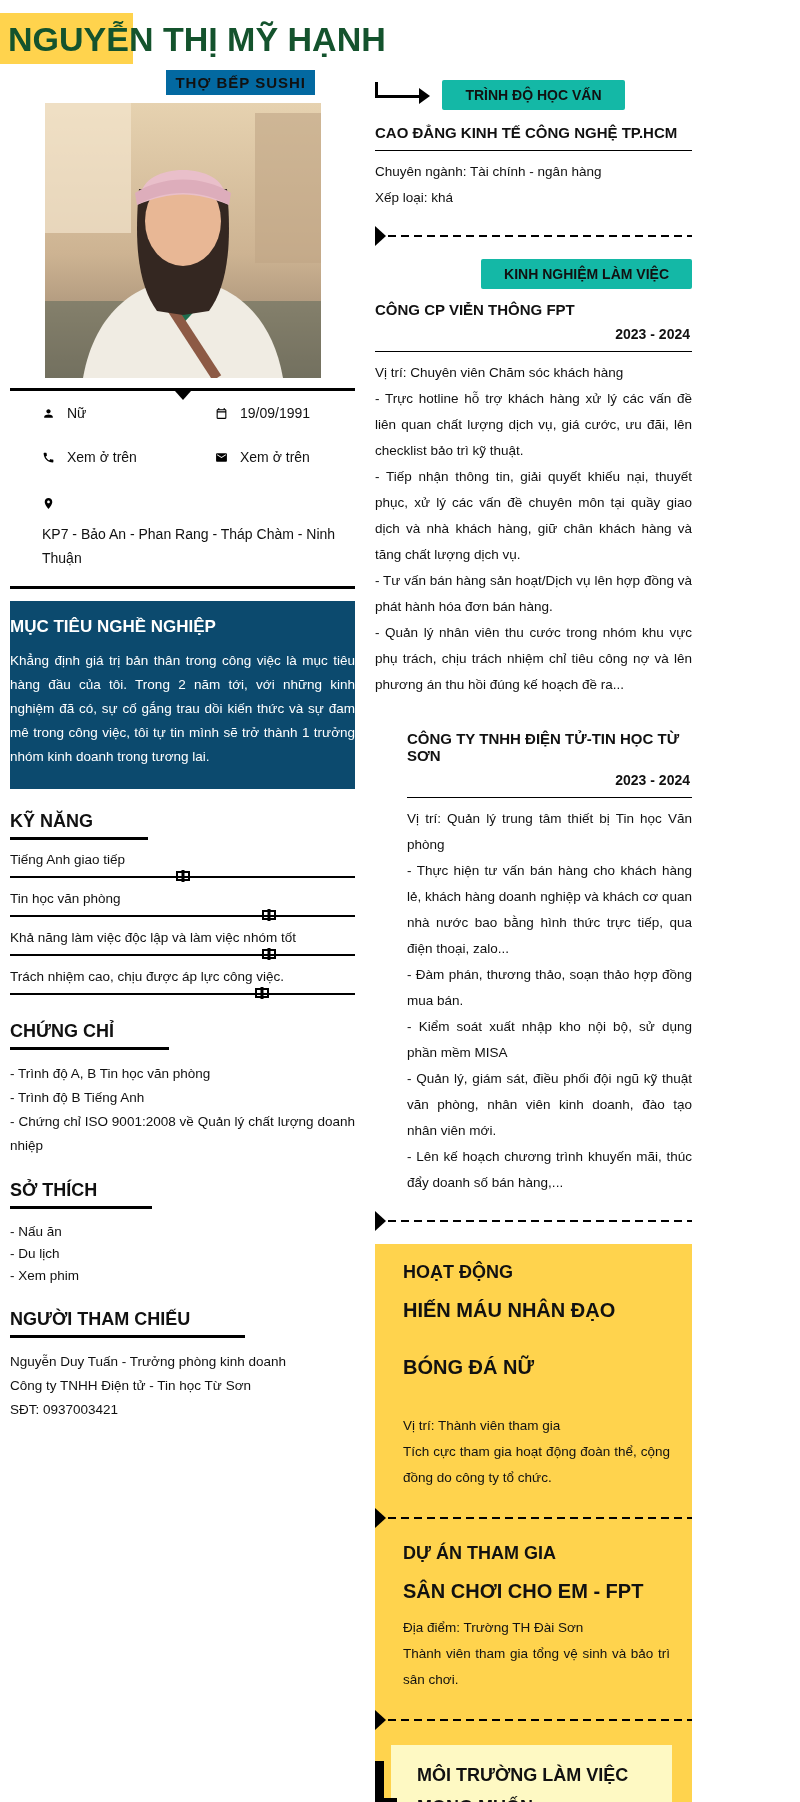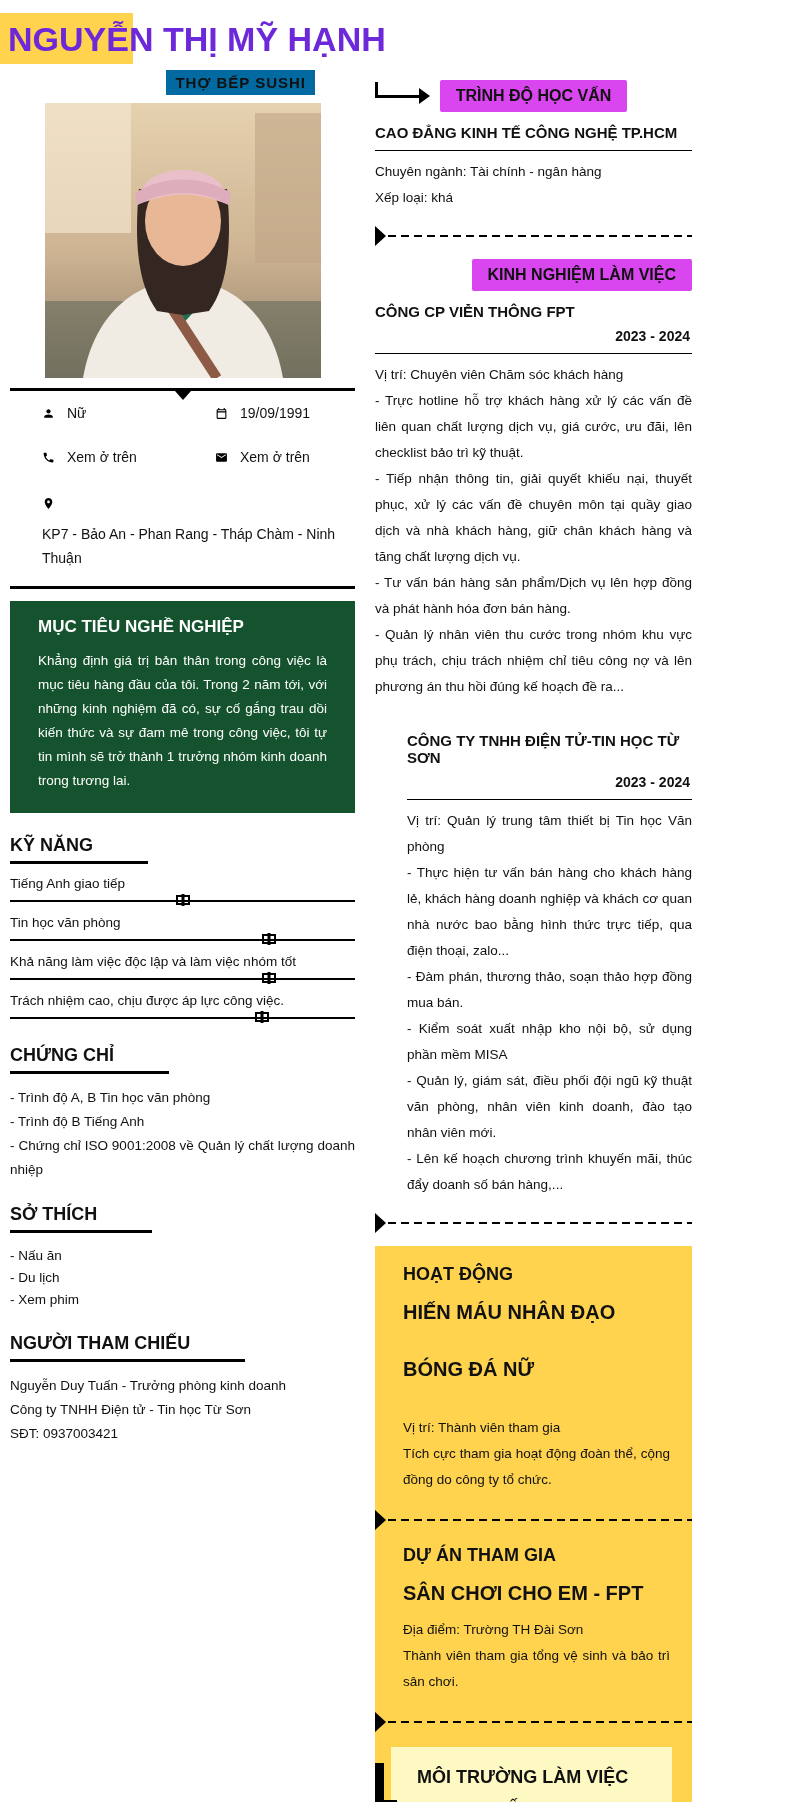--- a/index.html
+++ b/index.html
@@ -5,21 +5,21 @@
 <style>
   html,body { margin:0; padding:0; background:#ffffff; }
   .page {
     position:relative; width:800px; height:1802px; margin:0 auto;
     background:#ffffff; color:#111;
     font-family:"Liberation Sans", sans-serif;
     overflow:hidden;
   }
   
   .name-highlight { position:absolute; left:0; top:13px; width:133px; height:51px; background:#FFD34D; }
-  .name { position:absolute; left:8px; top:20px; font-size:34px; font-weight:bold; color:#6d28d9; white-space:nowrap; }
+  .name { position:absolute; left:8px; top:20px; font-size:34px; font-weight:bold; color:#14532d; white-space:nowrap; }
 
   
   .left-col  { position:absolute; left:10px;  top:70px; width:345px; }
   .right-col { position:absolute; left:375px; top:80px; width:317px; }
 
   
   .job-title {
     width:fit-content; margin:0 40px 8px auto;
     background:#0369a1; padding:4px 9px;
     font-size:15px; font-weight:bold; letter-spacing:1px;
@@ -37,21 +37,21 @@
     width:0; height:0;
     border-left:8px solid transparent; border-right:8px solid transparent;
     border-top:9px solid #000;
   }
   .info-grid { display:grid; grid-template-columns:145px 1fr; row-gap:13px; column-gap:10px; padding-left:24px;gap:28px; }
   .info-item { display:flex; align-items:center; gap:12px; font-size:14px; }
   .info-item svg { flex:0 0 auto; }
   .info-item-wide { grid-column:1 / -1; align-items:flex-start; line-height:24px;flex-direction:column; }
   .info-item-wide svg { margin-top:4px; }
 
-  .objective { background:#14532d; color:#fff; margin-top:12px; padding:16px 28px 20px; }
+  .objective { background:#0c4a6e; color:#fff; margin-top:12px; padding:16px 0 20px; }
   .objective-title { font-size:17px; font-weight:bold; margin-bottom:12px; }
   .objective-body { font-size:13.5px; line-height:24px; text-align:justify; }
 
   .l-heading { font-size:18px; font-weight:bold; margin:22px 0 12px; }
   .l-heading span { display:inline-block; border-bottom:3px solid #000; padding:0 55px 5px 0; }
 
   .skill { margin-bottom:9px; }
   .skill-label { font-size:13.5px; margin-bottom:2px; }
   .skill-bar { position:relative; height:13px; }
   .skill-bar::after { content:""; position:absolute; left:0; right:0; bottom:4px; height:2px; background:#000; }
@@ -69,22 +69,22 @@
 
   
   .edu-header-row { position:relative; text-align:center; height:34px; }
   .elbow { position:absolute; left:0; top:4px; width:58px; height:24px; }
   .elbow .v { position:absolute; left:0; top:-2px; width:3px; height:15px; background:#000; }
   .elbow .h { position:absolute; left:0; top:11px; width:48px; height:3px; background:#000; }
   .elbow .a { position:absolute; left:44px; top:4px; width:0; height:0;
     border-left:11px solid #000; border-top:8px solid transparent; border-bottom:8px solid transparent; }
 
   .section-pill {
-    display:inline-block; background:#d946ef; padding:7px 16px;
-    font-size:16px; font-weight:bold; border-radius:2px;
+    display:inline-block; background:#14b8a6; padding:7px 23px;
+    font-size:14px; font-weight:bold; border-radius:2px;
   }
   .center { text-align:right; margin:2px 0 12px; }
 
   .school { font-size:15px; font-weight:bold; margin-top:10px; }
   .thin-rule { height:0; border-top:1px solid #000; margin:9px 0 8px; }
   .body-text { font-size:13.5px; line-height:26px; text-align:justify; margin:0; }
 
   .divider {
     position:relative; height:2px; margin:24px 0 22px;
     background:repeating-linear-gradient(90deg,#000 0 8px,transparent 8px 13px);
@@ -260,21 +260,21 @@
       <span class="section-pill">KINH NGHIỆM LÀM VIỆC</span>
     </div>
 
     <div class="job">
       <div class="job-company">CÔNG CP VIỄN THÔNG FPT</div>
       <div class="job-period">2023 - 2024</div>
       <div class="thin-rule"></div>
       <div class="body-text">Vị trí: Chuyên viên Chăm sóc khách hàng</div>
       <p class="body-text">- Trực hotline hỗ trợ khách hàng xử lý các vấn đề liên quan chất lượng dịch vụ, giá cước, ưu đãi, lên checklist bảo trì kỹ thuật.</p>
       <p class="body-text">- Tiếp nhận thông tin, giải quyết khiếu nại, thuyết phục, xử lý các vấn đề chuyên môn tại quầy giao dịch và nhà khách hàng, giữ chân khách hàng và tăng chất lượng dịch vụ.</p>
-      <p class="body-text">- Tư vấn bán hàng sản phẩm/Dịch vụ lên hợp đồng và phát hành hóa đơn bán hàng.</p>
+      <p class="body-text">- Tư vấn bán hàng sản hoạt/Dịch vụ lên hợp đồng và phát hành hóa đơn bán hàng.</p>
       <p class="body-text">- Quản lý nhân viên thu cước trong nhóm khu vực phụ trách, chịu trách nhiệm chỉ tiêu công nợ và lên phương án thu hồi đúng kế hoạch đề ra...</p>
     </div>
 
     <div class="job">
       <div class="job-company">CÔNG TY TNHH ĐIỆN TỬ-TIN HỌC TỪ SƠN</div>
       <div class="job-period">2023 - 2024</div>
       <div class="thin-rule"></div>
       <div class="body-text">Vị trí: Quản lý trung tâm thiết bị Tin học Văn phòng</div>
       <p class="body-text">- Thực hiện tư vấn bán hàng cho khách hàng lẻ, khách hàng doanh nghiệp và khách cơ quan nhà nước bao bằng hình thức trực tiếp, qua điện thoại, zalo...</p>
       <p class="body-text">- Đàm phán, thương thảo, soạn thảo hợp đồng mua bán.</p>

